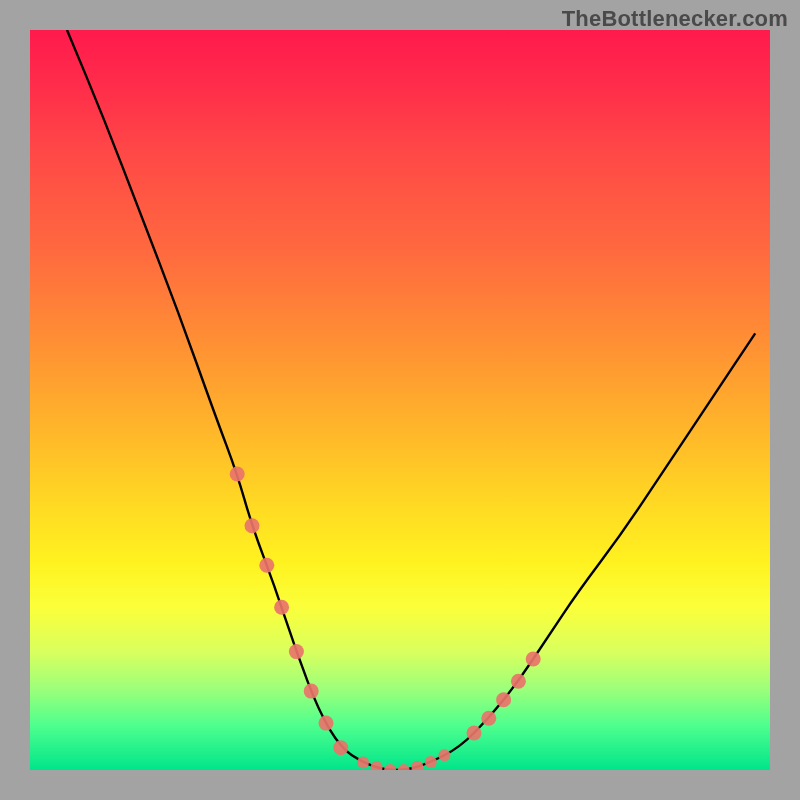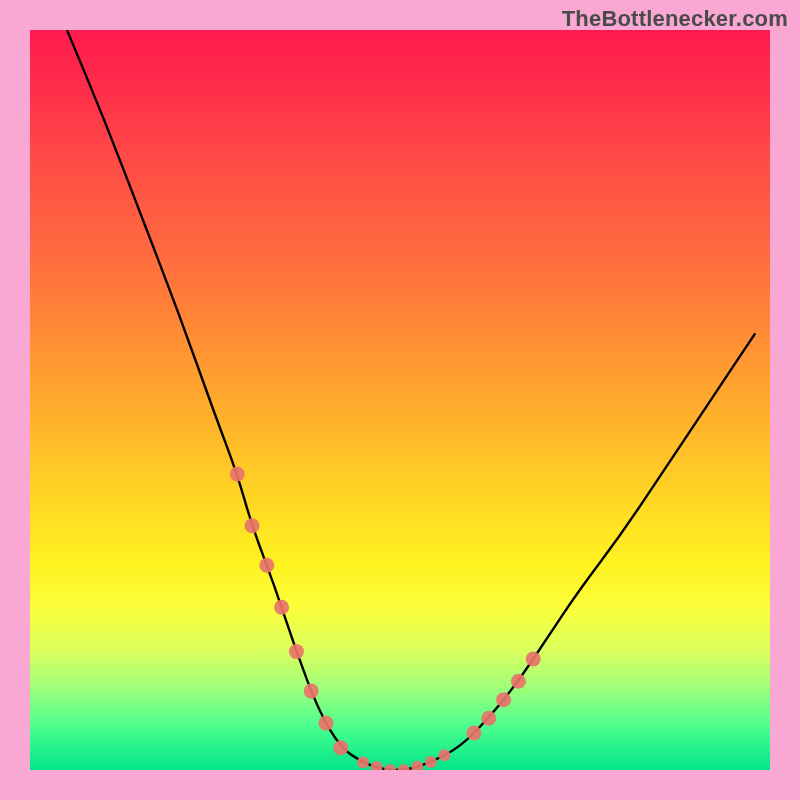--- a/index.html
+++ b/index.html
@@ -10,21 +10,21 @@
     background: #000;
     overflow: hidden;
     font-family: Arial, Helvetica, sans-serif;
   }
   .frame {
     position: absolute;
     left: 0;
     top: 0;
     width: 800px;
     height: 800px;
-    background: #f9a8d4;
+    background: #a3a3a3;
   }
   .plot {
     position: absolute;
     left: 30px;
     top: 30px;
     width: 740px;
     height: 740px;
     
     background: linear-gradient(
       to bottom,

